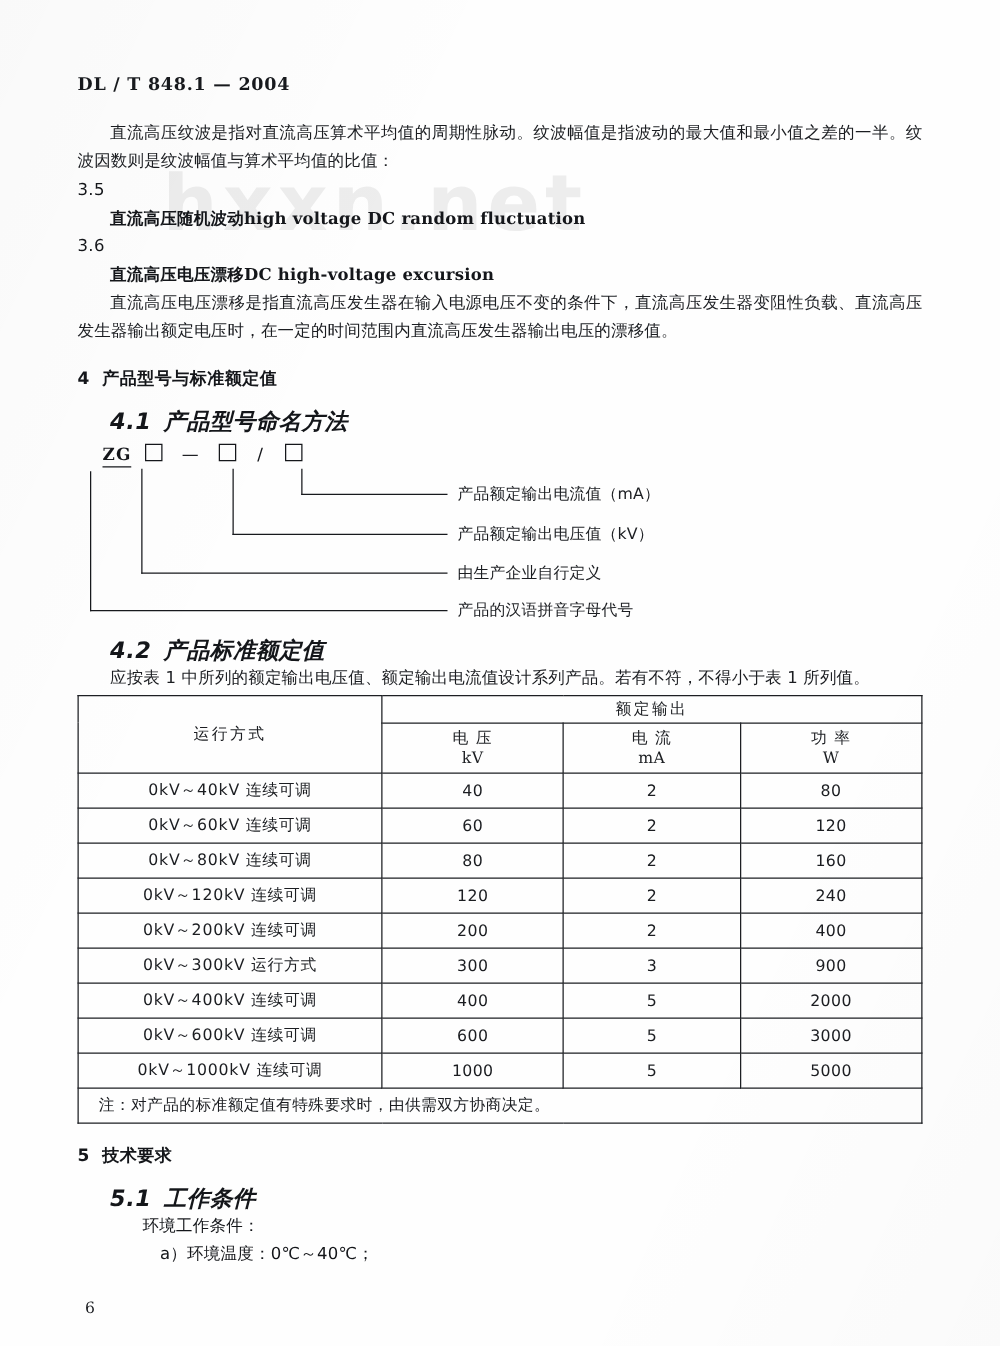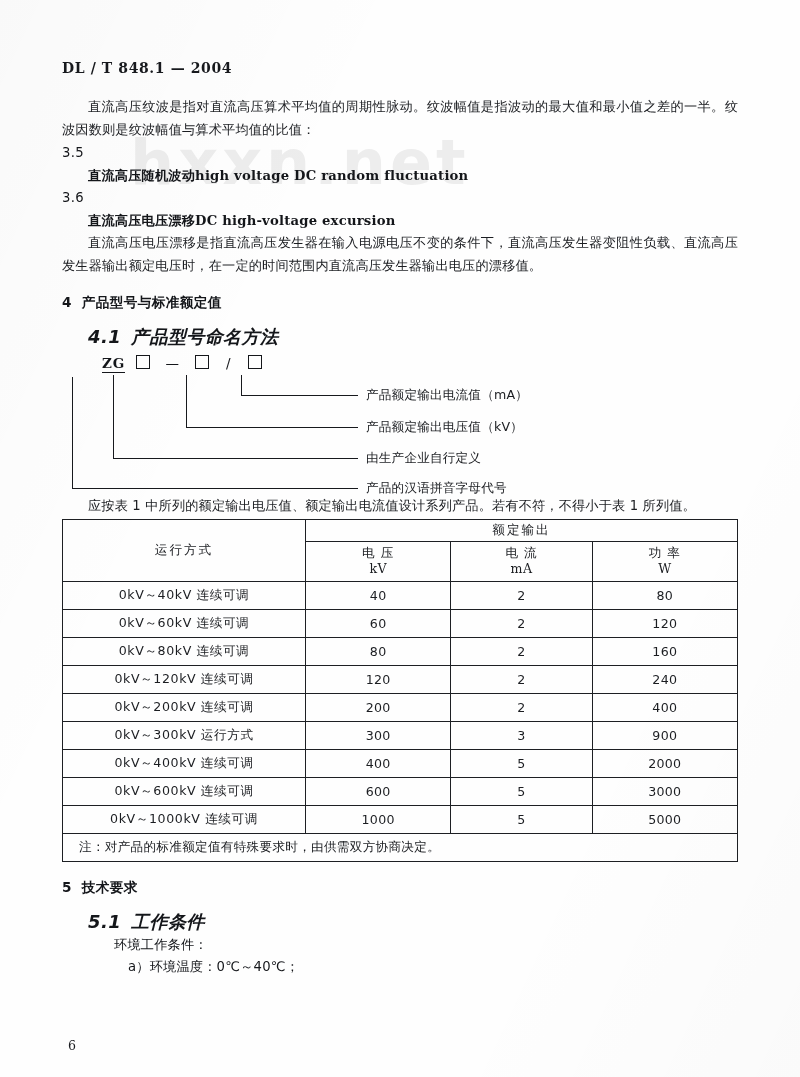--- a/index.html
+++ b/index.html
@@ -118,21 +118,21 @@
   .sub-text.deep { padding-left: 66px; }
 
   
   .model-diagram {
     position: relative;
     height: 140px;
     margin: 6px 0 0 0;
   }
   .mc-row {
     position: absolute;
-    left: 40px;
+    left: 20px;
     top: 0;
     font-size: 13.5px;
     letter-spacing: 1px;
     font-family: "DejaVu Sans", "Liberation Sans", sans-serif;
     white-space: nowrap;
   }
   .mc-row .tok { display: inline-block; }
   .mc-row .zg {
     border-bottom: 1.3px solid #15171b;
     padding-bottom: 1px;
@@ -276,20 +276,23 @@
 
       <div class="lead v" style="left:10px; top:22px; height:112px;"></div>
       <div class="lead h" style="left:10px; top:133px; width:286px;"></div>
 
       <div class="mc-label" style="left:304px; top:33px;">产品额定输出电流值（mA）</div>
       <div class="mc-label" style="left:304px; top:65px;">产品额定输出电压值（kV）</div>
       <div class="mc-label" style="left:304px; top:96px;">由生产企业自行定义</div>
       <div class="mc-label" style="left:304px; top:126px;">产品的汉语拼音字母代号</div>
     </div>
 
+    <p class="h2">
+      <span class="n">4.2</span><span>产品标准额定值</span>
+    </p>
     <p class="para">应按表 1 中所列的额定输出电压值、额定输出电流值设计系列产品。若有不符，不得小于表 1 所列值。</p>
 
 
     <table class="rating">
       <thead>
         <tr>
           <th class="mode-head" rowspan="2">运行方式</th>
           <th class="group-head" colspan="3">额定输出</th>
         </tr>
         <tr>

